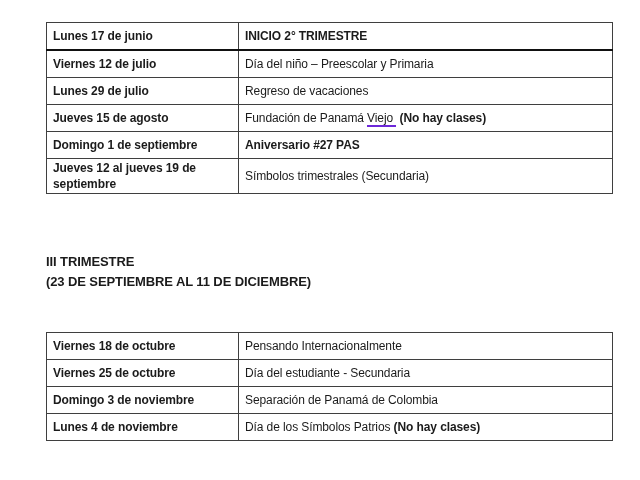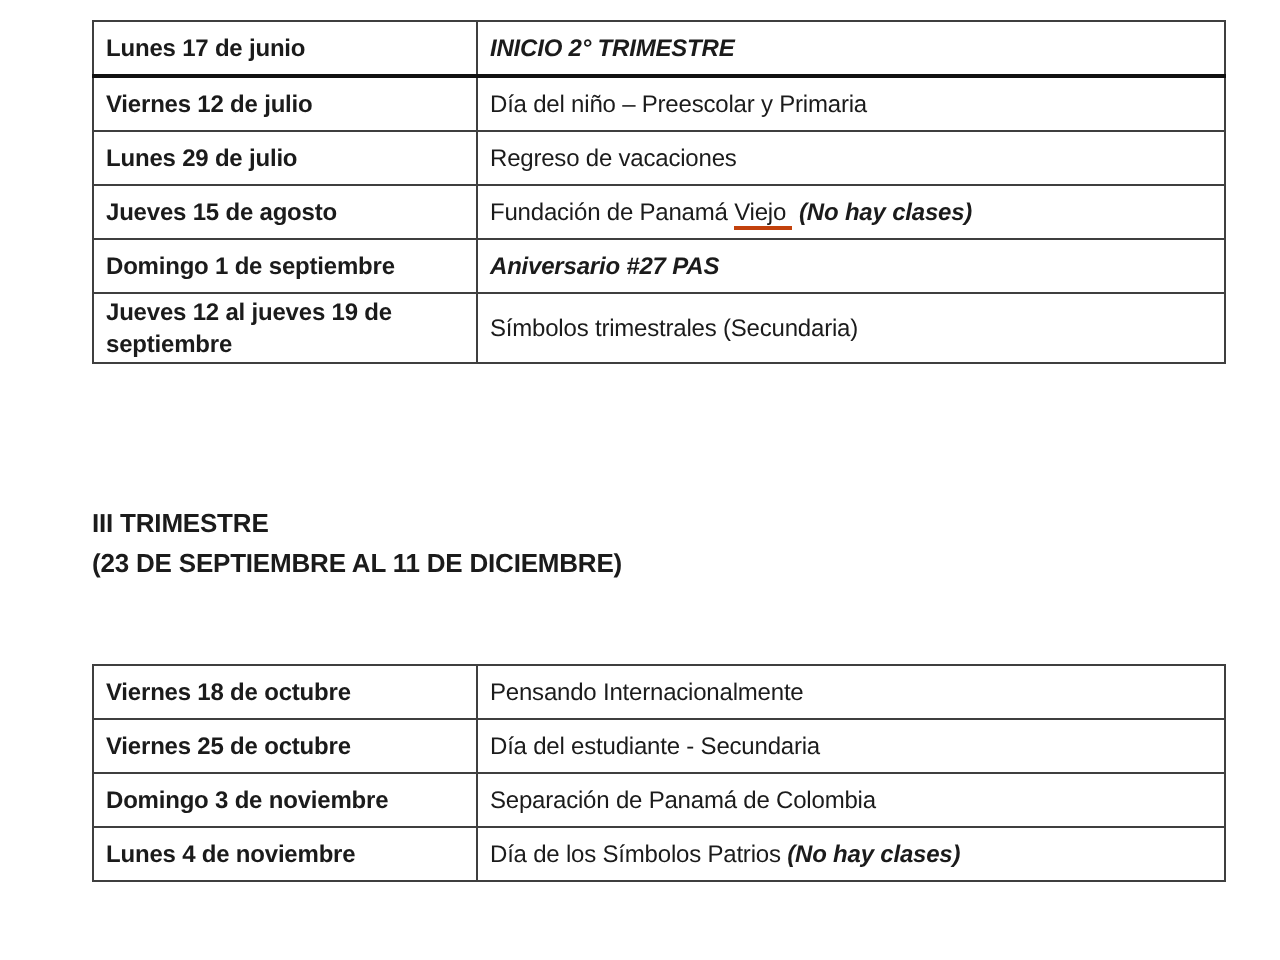--- a/index.html
+++ b/index.html
@@ -35,28 +35,28 @@
   }
   table.cal col.c1 { width: 192px; }
   table.cal col.c2 { width: 374px; }
   td.date-cell {
     font-weight: bold;
     letter-spacing: -0.1px;
   }
   td.event-cell {
     letter-spacing: -0.1px;
   }
-  #table-2t { top: 10px; }
+  #table-2t { top: 22px; }
   #table-3t { top: 332px; }
   
   #table-2t tr:first-child td { border-bottom: 2px solid #111111; }
 
-  .event-cell .b { font-weight: bold; font-style: italic; }
+  .event-cell .b { font-weight: bold; }
   .event-cell .spellcheck {
-    border-bottom: 2px solid #c2410c;
+    border-bottom: 2px solid #6d28d9;
     padding-bottom: 0px;
   }
 
   .section-heading {
     position: absolute;
     left: 46px;
     top: 252px;
     width: 566px;
     text-align: left;
     font-weight: bold;

